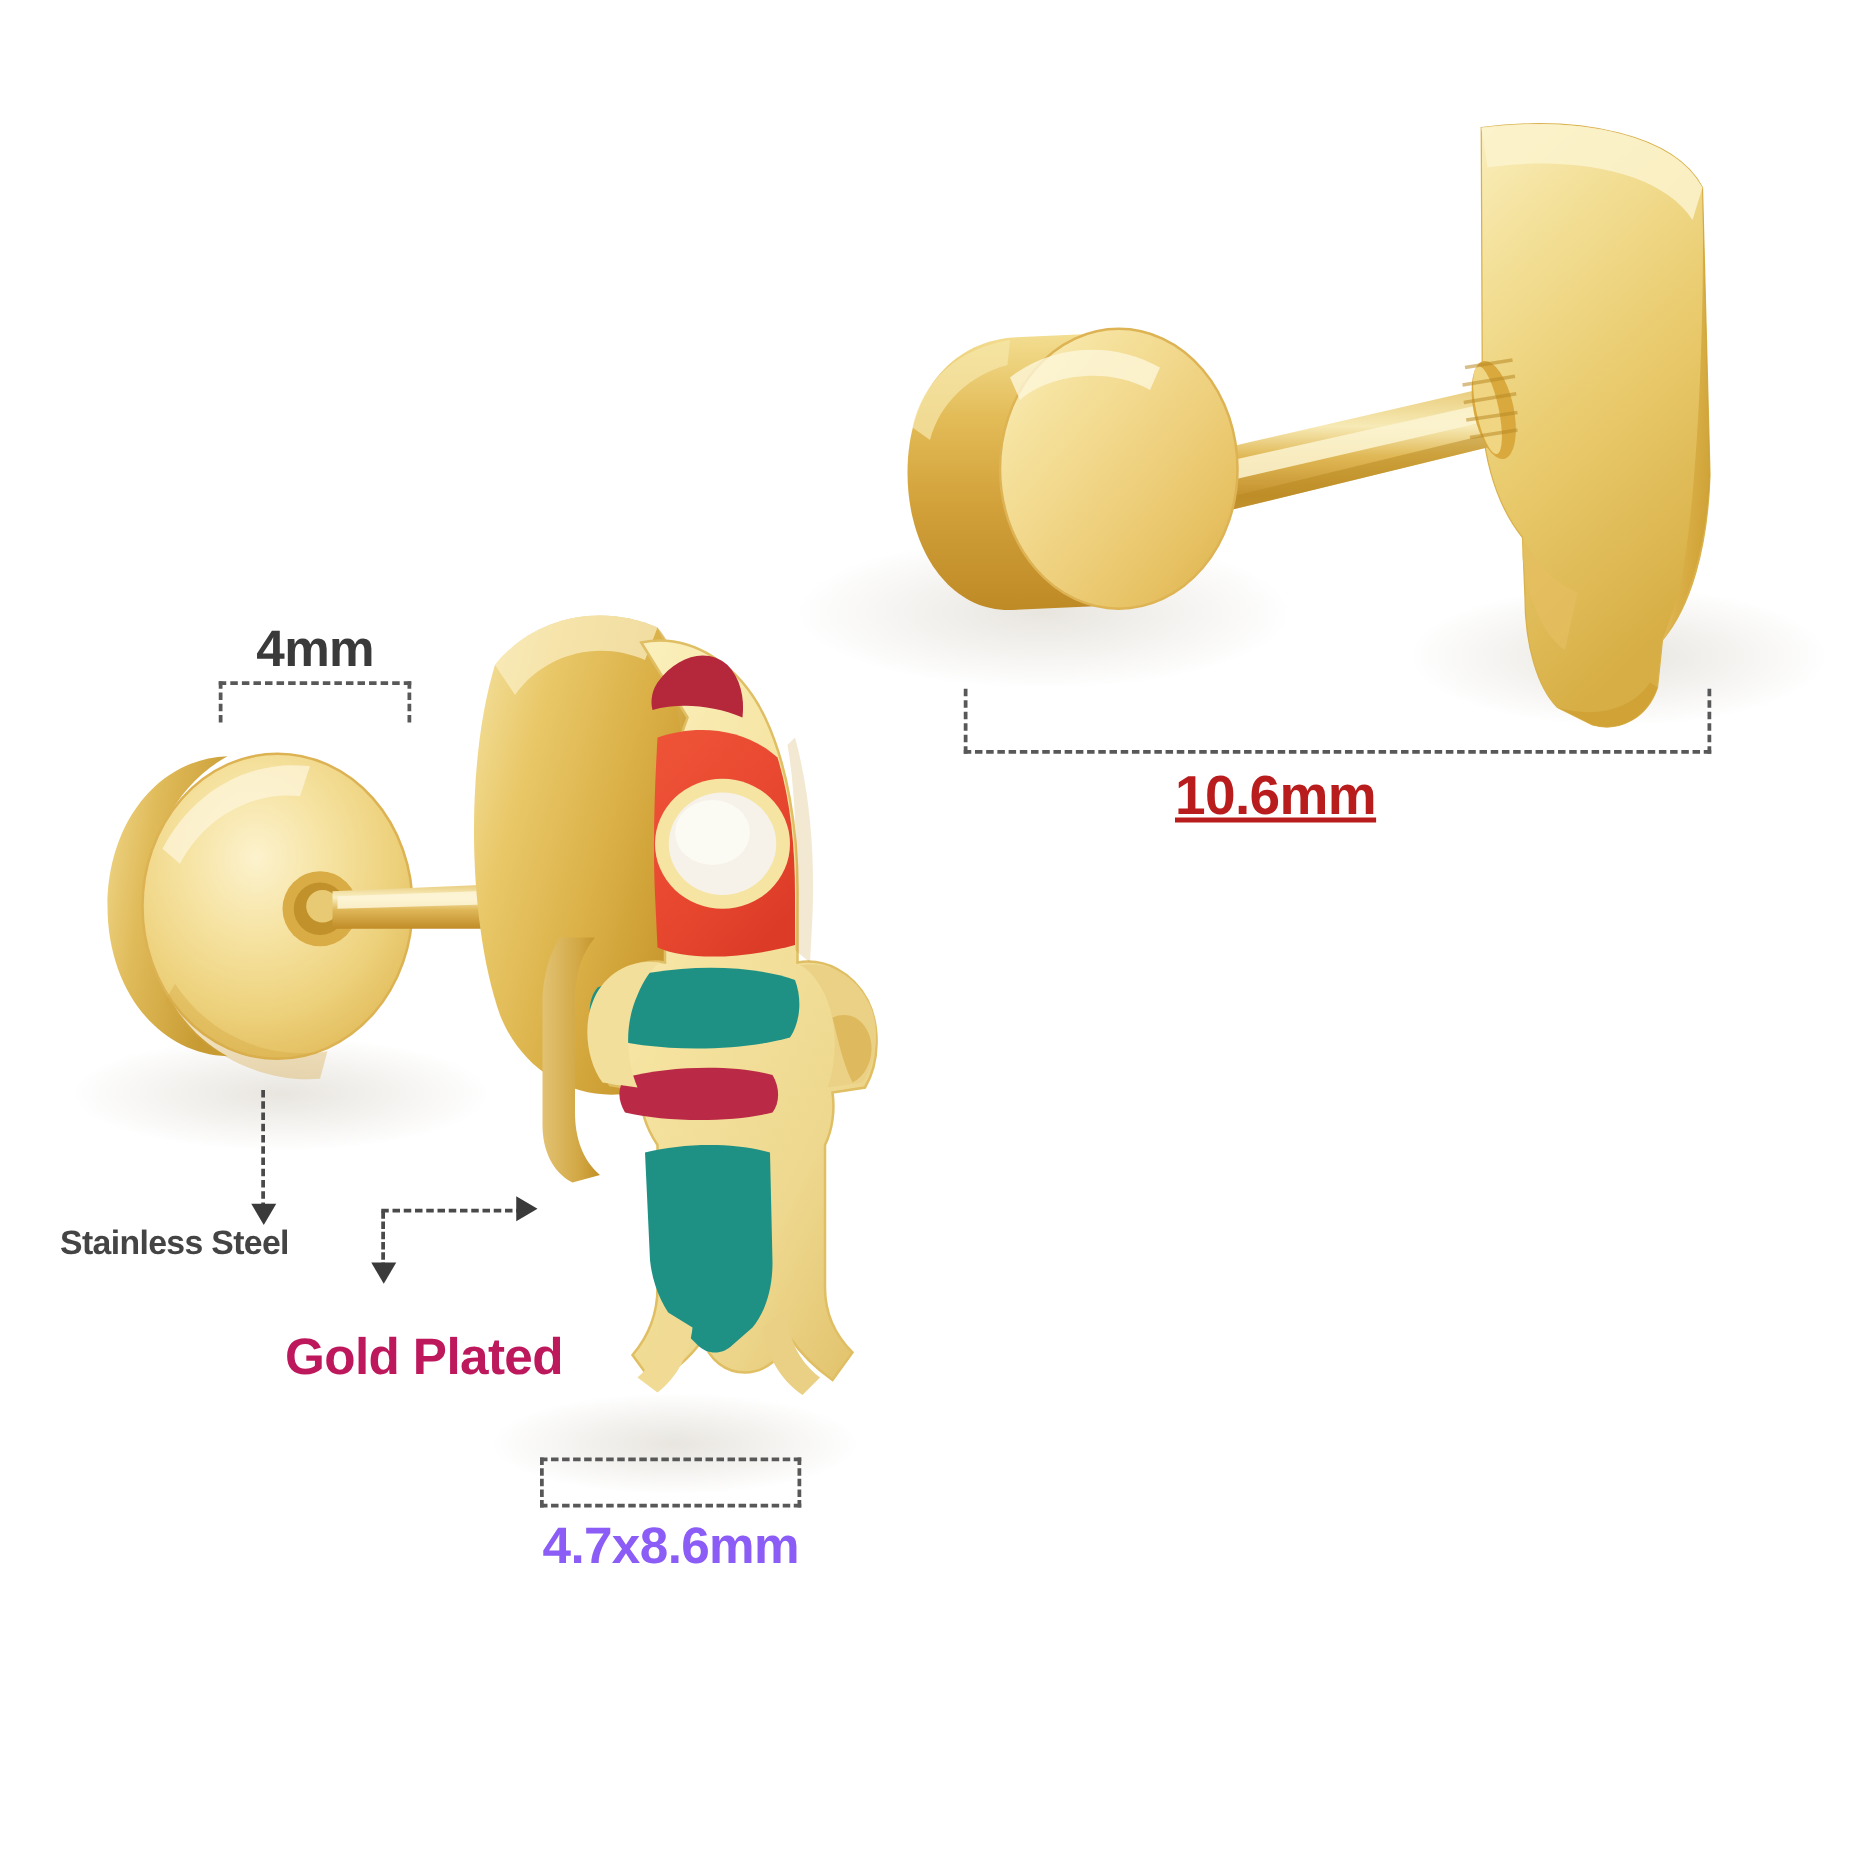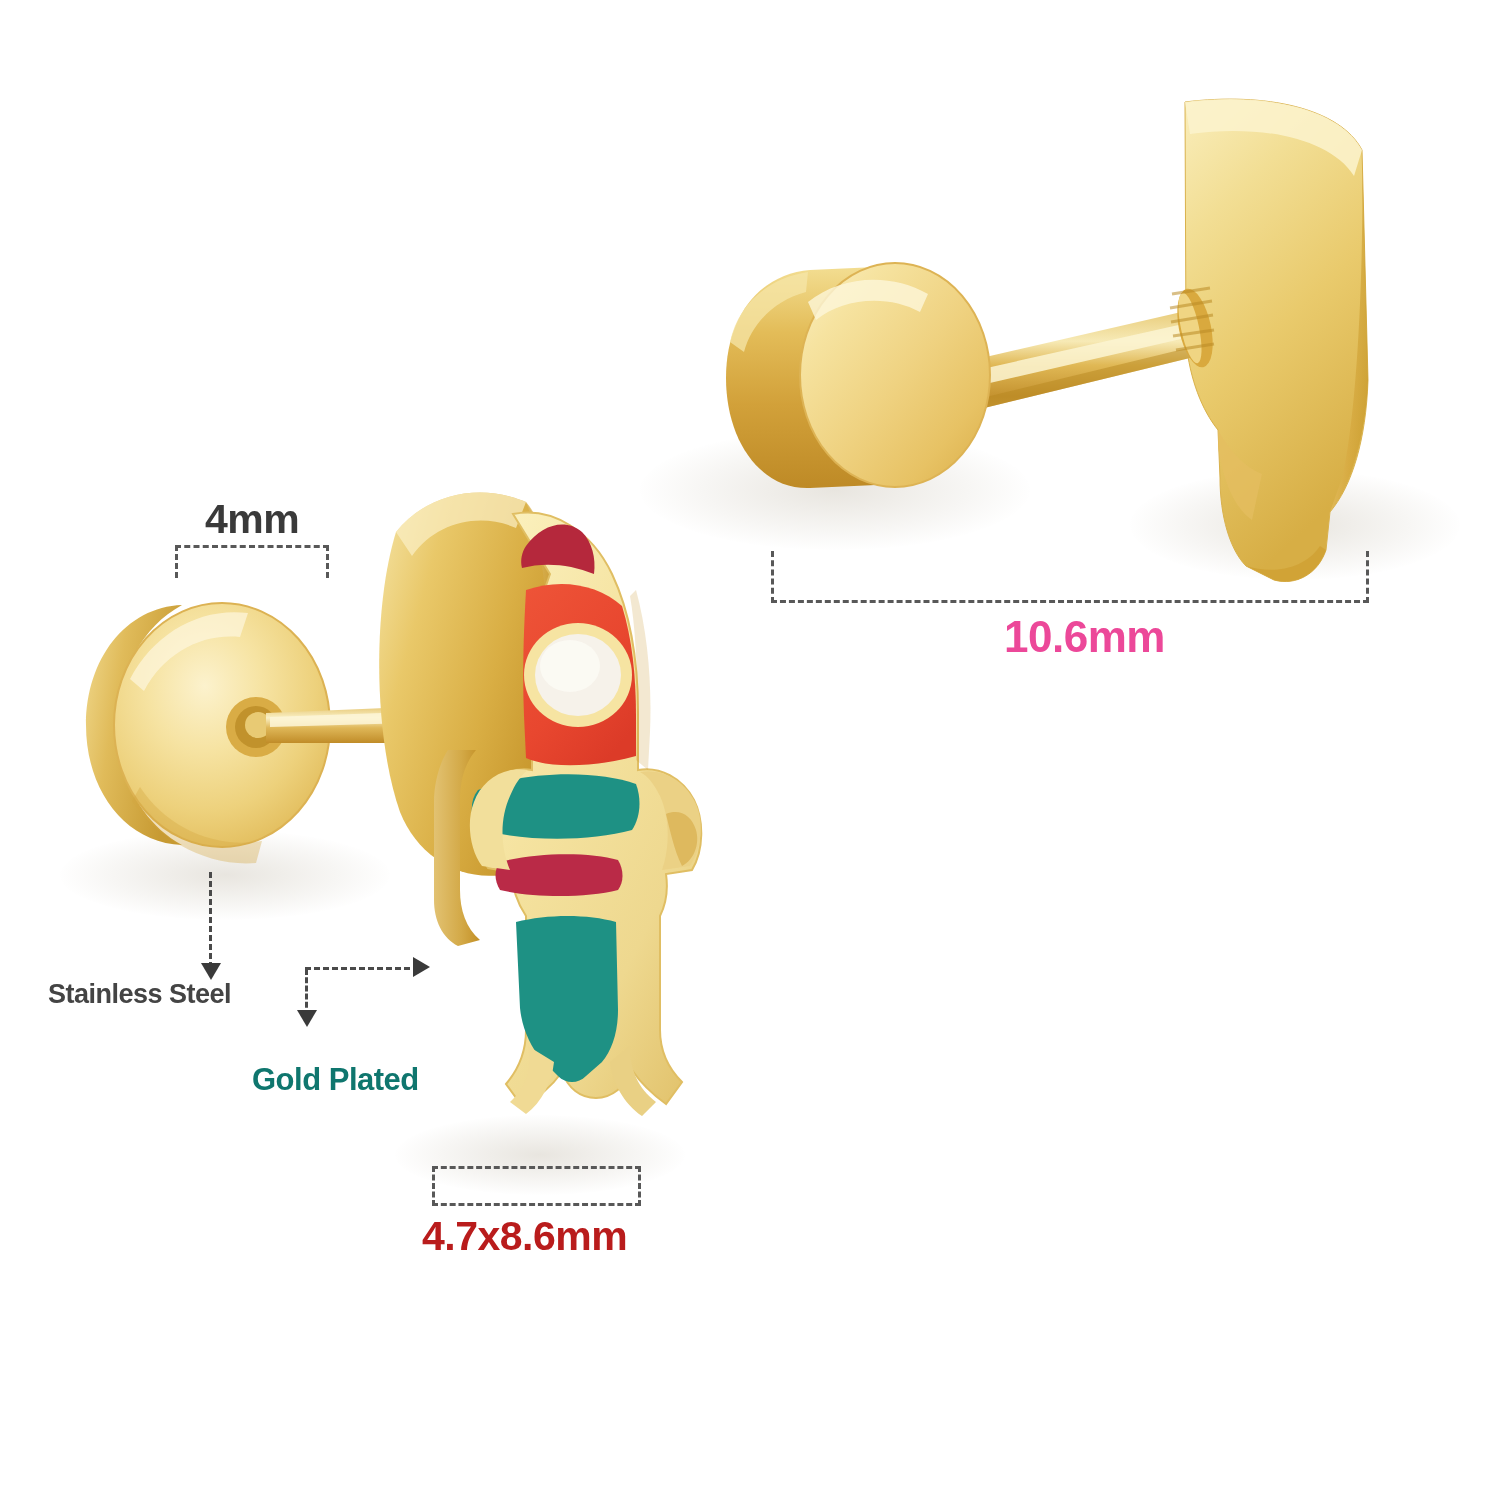--- a/index.html
+++ b/index.html
@@ -21,24 +21,24 @@
 
   
   .lbl {
     position: absolute;
     color: #3d3d3d;
     font-weight: 700;
     white-space: nowrap;
     letter-spacing: -0.5px;
   }
   .lbl-4mm      { left: 205px;  top: 496px;  font-size: 41px; color: #3a3a3a; }
-  .lbl-106mm    { left: 1004px; top: 612px;  font-size: 44px; color: #ec4899; }
+  .lbl-106mm    { left: 940px; top: 612px;  font-size: 44px; color: #b91c1c; text-decoration: underline; }
   .lbl-steel    { left: 48px;   top: 979px;  font-size: 27px; color: #444444; }
-  .lbl-gold     { left: 228px;  top: 1062px; font-size: 31px; color: #0f766e; margin-left: 24px; }
-  .lbl-charmdim { left: 422px;  top: 1213px; font-size: 41px; color: #b91c1c; }
+  .lbl-gold     { left: 228px;  top: 1062px; font-size: 41px; color: #be185d; }
+  .lbl-charmdim { left: 434px;  top: 1213px; font-size: 41px; color: #8b5cf6; }
   .lbl-twist {
     position: absolute;
     left: 1165px; top: 886px;
     font-size: 72px;
     font-weight: 700;
     color: #0a0a0a;
     letter-spacing: -1.5px;
     white-space: nowrap;
   }
 

